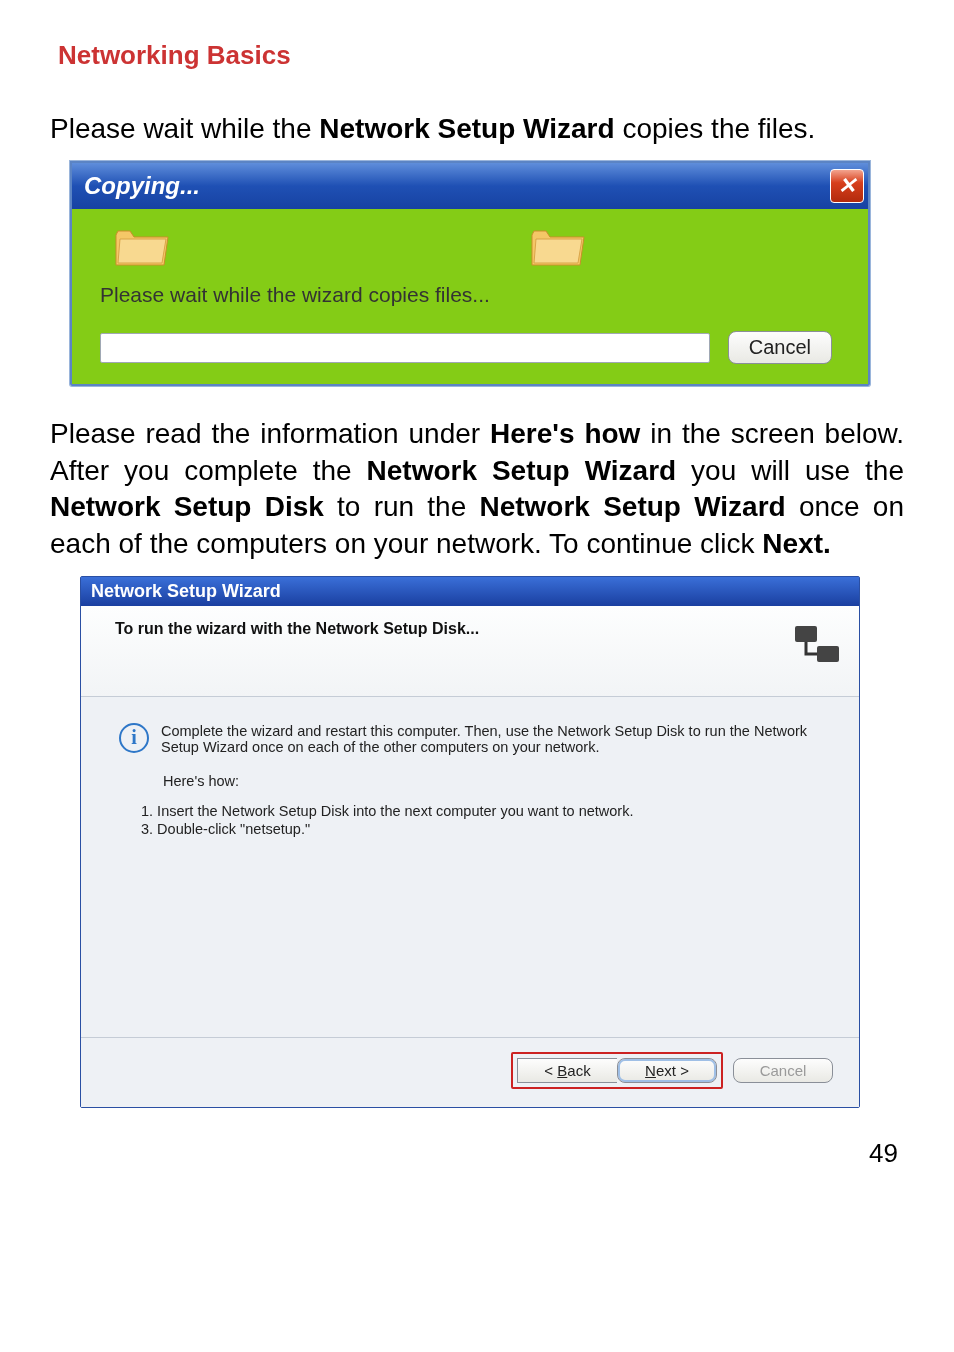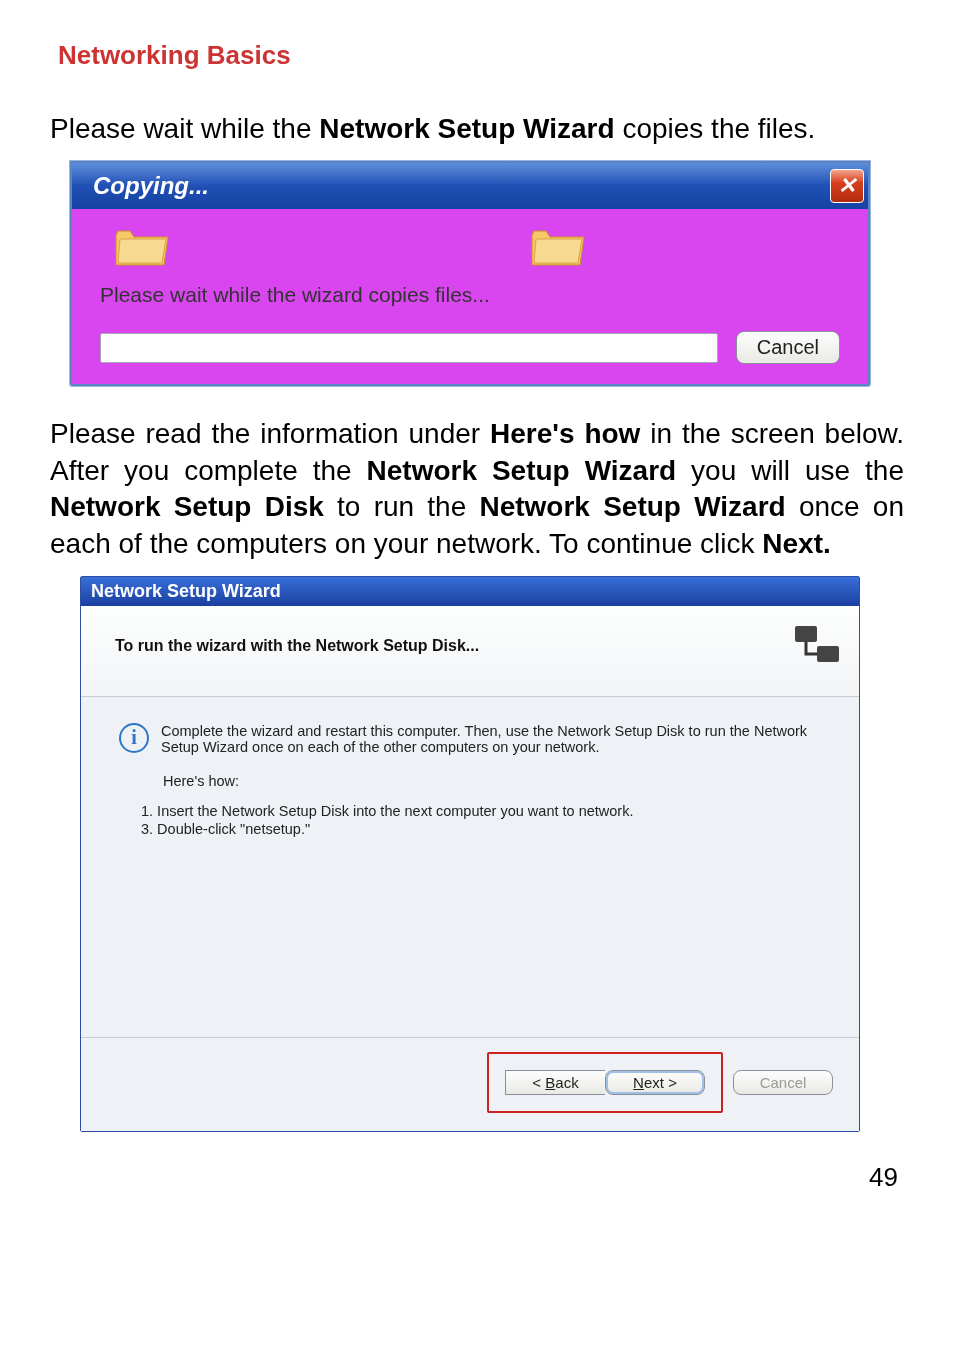--- a/index.html
+++ b/index.html
@@ -33,35 +33,35 @@
     border-radius: 0 0 2px 2px;
     box-shadow: 0 0 0 1px #9ab5db;
   }
   .copy-title {
     background: linear-gradient(to bottom, #5f8edb 0%, #1f50b4 50%, #1742a2 100%);
     color: #fff;
     font-family: "Trebuchet MS", Tahoma, Arial, sans-serif;
     font-size: 24px;
     font-style: italic;
     font-weight: bold;
-    padding: 6px 4px 6px 21px;
+    padding: 6px 4px 6px 12px;
     display:flex; align-items:center; justify-content:space-between;
   }
   .close-btn {
     width: 34px; height: 34px;
     background: linear-gradient(to bottom,#f3a48e,#d73f1c 40%,#b22a0d);
     border: 1px solid #fff;
     border-radius: 4px;
     color:#fff; font-size:22px; font-weight:bold;
     display:flex; align-items:center; justify-content:center;
     cursor:pointer;
   }
   .copy-body {
-    background:#d946ef;
-    padding: 14px 28px 20px 28px;
+    background:#84cc16;
+    padding: 14px 36px 20px 28px;
   }
   .copy-icons { display:flex; align-items:center; gap:360px; margin-bottom:14px; padding-left:14px;}
   .folder { width:56px; height:46px; position:relative; }
   .folder svg { width:100%; height:100%; }
   .copy-text { font-family: Tahoma, Arial, sans-serif; font-size:21px; color:#333; margin-bottom:24px;}
   .progress-row { display:flex; align-items:center; gap:18px; }
   .progress {
     flex:1; height:30px;
     background:#fff;
     border:1px solid #a0a8b4;
@@ -90,21 +90,21 @@
     background: linear-gradient(to bottom,#3a6fd8,#1a3fa0);
     color:#fff;
     font-family: "Trebuchet MS", Tahoma, Arial, sans-serif;
     font-size:18px; font-weight:bold;
     padding:4px 10px;
   }
   .wizard-header {
     background: linear-gradient(to bottom,#fdfefe,#f2f4f6);
     border-bottom:1px solid #c5ccd6;
     padding: 14px 16px 24px 34px;
-    display:flex; align-items:center; justify-content:space-between;
+    display:flex; align-items:flex-start; justify-content:space-between;
   }
   .wizard-header-title {
     font-family: Tahoma, Arial, sans-serif;
     font-size:16px; font-weight:bold; color:#111;
   }
   .wizard-header-icon {
     width:52px; height:52px;
     display:flex; align-items:center; justify-content:center;
   }
   .wizard-content {
@@ -125,21 +125,21 @@
   }
   .wc-p { margin-bottom:14px; margin-left:44px; }
   .wc-list { margin-left:22px; margin-bottom:10px;}
   .wc-list div { margin-bottom:2px;}
   .wizard-buttons {
     background:#eef1f5;
     border-top:1px solid #c5ccd6;
     padding: 14px 26px 18px 26px;
     display:flex; justify-content:flex-end; gap:10px; align-items:center;
   }
-  .wizard-buttons .grp { display:flex; border:2px solid #cc2222; border-radius:2px; padding:16px; }
+  .wizard-buttons .grp { display:flex; border:2px solid #cc2222; border-radius:2px; padding:4px; }
   .wizard-buttons .grp .xp-btn { border-radius:0; border-right:none; min-width:100px;}
   .wizard-buttons .grp .xp-btn:last-child { border-right:1px solid #8a8f98;border-radius:8px;}
   .wizard-buttons .xp-btn.next { box-shadow: inset 0 0 0 2px #9fbfe6; }
   .wizard-buttons .xp-btn { font-size:15px; padding:3px 18px; min-width:100px;}
   .btn-under { text-decoration: underline; }
 
   .page-num {
     text-align:right; font-size:26px; margin-top:30px; padding-right:6px;
   }
 </style>

